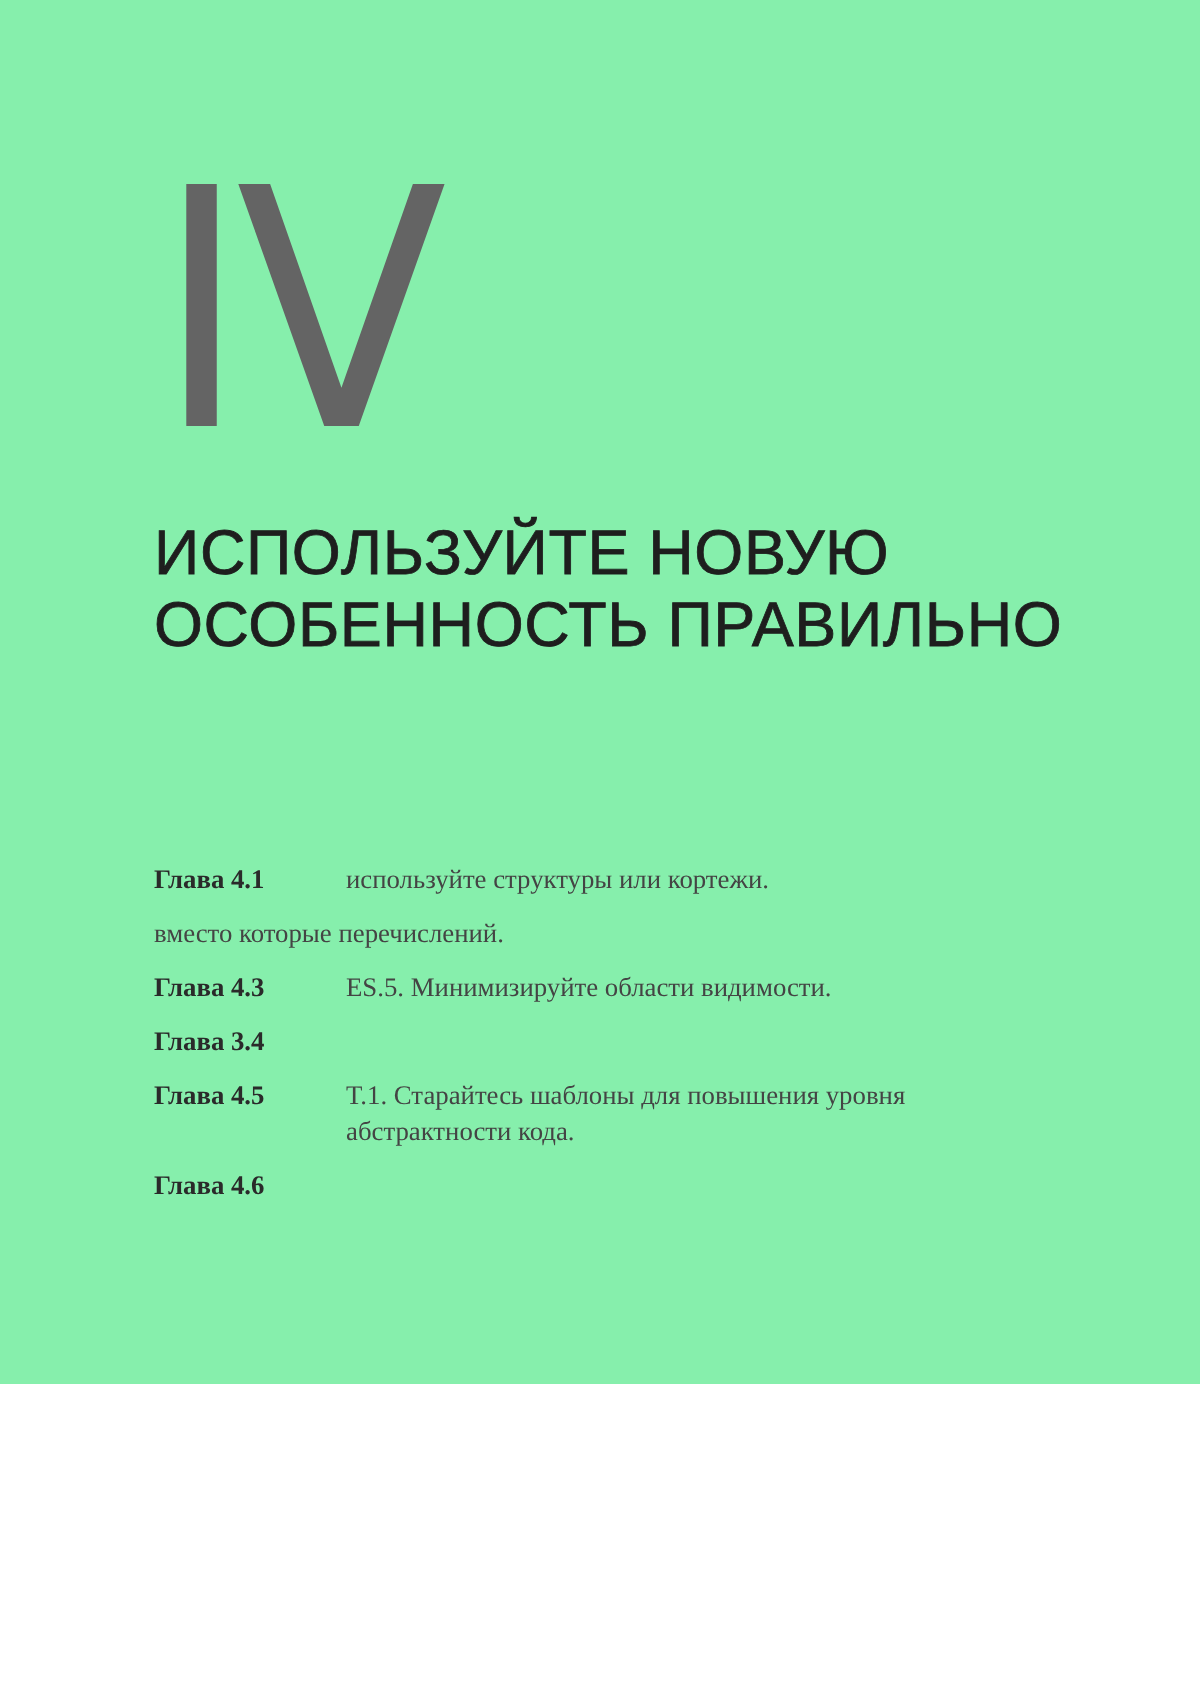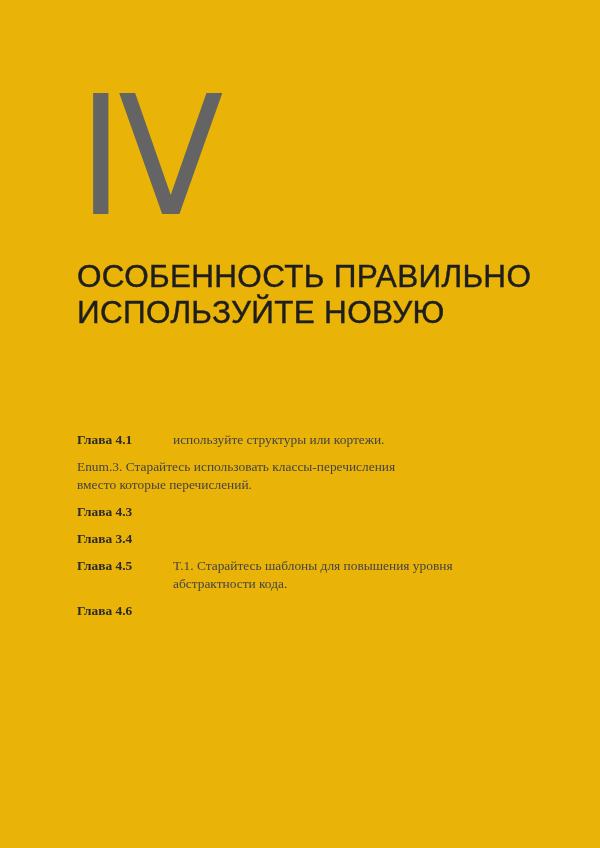--- a/index.html
+++ b/index.html
@@ -9,22 +9,22 @@
     }
     body {
       width: 600px;
       height: 848px;
       position: relative;
       overflow: hidden;
     }
     .page {
       position: absolute;
       left: 0; top: 0;
-      width: 600px; height: 848px;
-      background: #eab308;
+      width: 600px; height: 692px;
+      background: #86efac;
     }
     .part-number {
       position: absolute;
       left: 78px;
       top: 74px;
       font-family: "DejaVu Sans", "Liberation Sans", sans-serif;
       font-weight: normal;
       font-size: 166px;
       line-height: 166px;
       color: #646464;
@@ -76,42 +76,44 @@
     .toc-text span { display: block; white-space: nowrap; }
   </style>
 </head>
 <body>
 
 <div class="page">
 
   <div class="part-number">IV</div>
 
   <h1 class="part-title" style="margin:0;">
+    <span>ИСПОЛЬЗУЙТЕ НОВУЮ</span>
     <span>ОСОБЕННОСТЬ ПРАВИЛЬНО</span>
-    <span>ИСПОЛЬЗУЙТЕ НОВУЮ</span>
   </h1>
 
   <div class="toc">
 
     <div class="toc-item">
       <div class="toc-label">Глава 4.1</div>
       <div class="toc-text">
         <span>используйте структуры или кортежи.</span>
       </div>
     </div>
 
     <div class="toc-item">
       <div class="toc-text">
-        <span>Enum.3. Старайтесь использовать классы-перечисления</span>
         <span>вместо которые перечислений.</span>
       </div>
     </div>
 
     <div class="toc-item">
       <div class="toc-label">Глава 4.3</div>
+      <div class="toc-text">
+        <span>ES.5. Минимизируйте области видимости.</span>
+      </div>
     </div>
 
     <div class="toc-item">
       <div class="toc-label">Глава 3.4</div>
     </div>
 
     <div class="toc-item">
       <div class="toc-label">Глава 4.5</div>
       <div class="toc-text">
         <span>T.1. Старайтесь шаблоны для повышения уровня</span>

